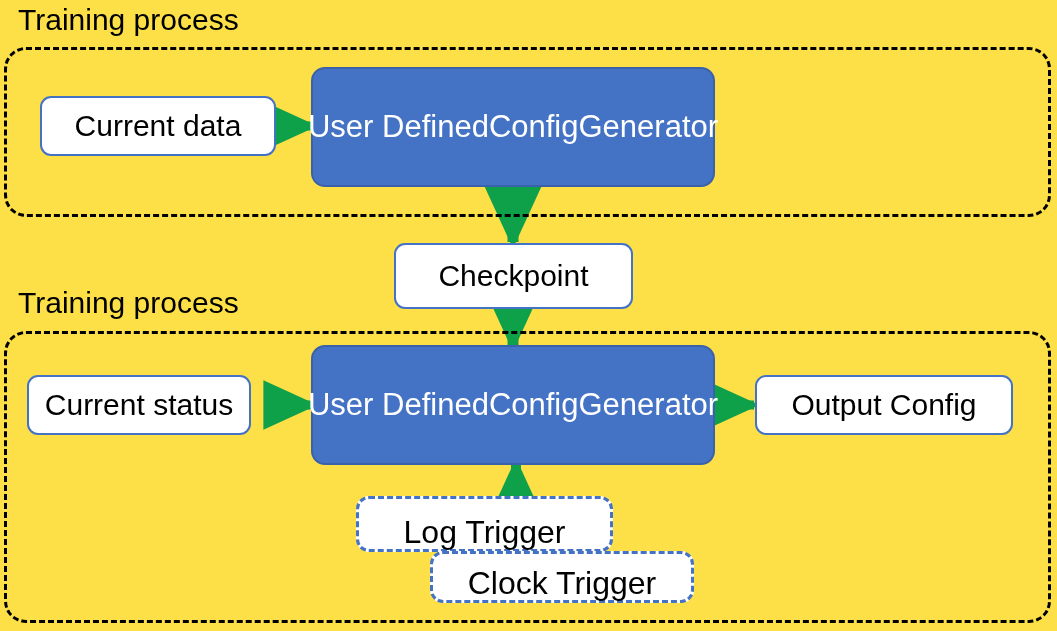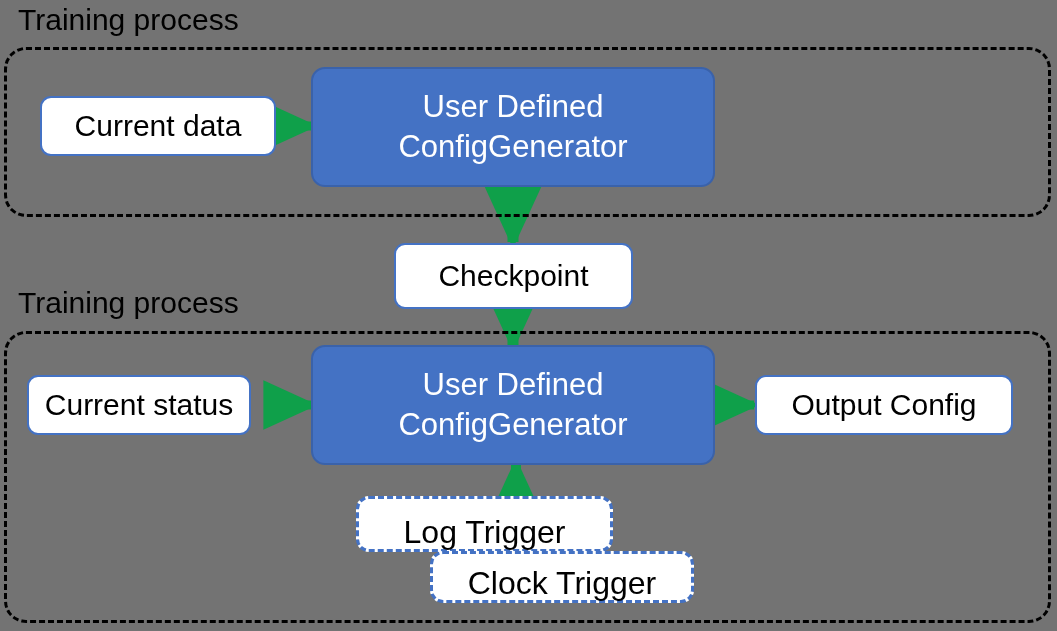--- a/index.html
+++ b/index.html
@@ -7,21 +7,21 @@
     padding: 0;
     background: #ffffff;
   }
   body {
     font-family: "Liberation Sans", sans-serif;
   }
   #canvas {
     position: relative;
     width: 1057px;
     height: 631px;
-    background: #737373;
+    background: #fde047;
     overflow: hidden;
   }
   .svg-layer {
     position: absolute;
     left: 0;
     top: 0;
     width: 1057px;
     height: 631px;
     pointer-events: none;
   }
@@ -69,21 +69,21 @@
   #node-output-config  { left: 755px; top: 375px; width: 258px; height: 60px; justify-content: center; }
 
   
   .node-blue {
     position: absolute;
     box-sizing: border-box;
     background: #4472C4;
     border: 2px solid #3A62AA;
     border-radius: 14px;
     display: flex;
-    flex-direction: column;
+    flex-direction: row;
     align-items: center;
     justify-content: center;
     color: #ffffff;
     font-size: 31px;
     line-height: 40px;
     white-space: nowrap;
   }
   #node-generator-training  { left: 311px; top: 67px;  width: 404px; height: 120px; }
   #node-generator-inference { left: 311px; top: 345px; width: 404px; height: 120px; }
 

